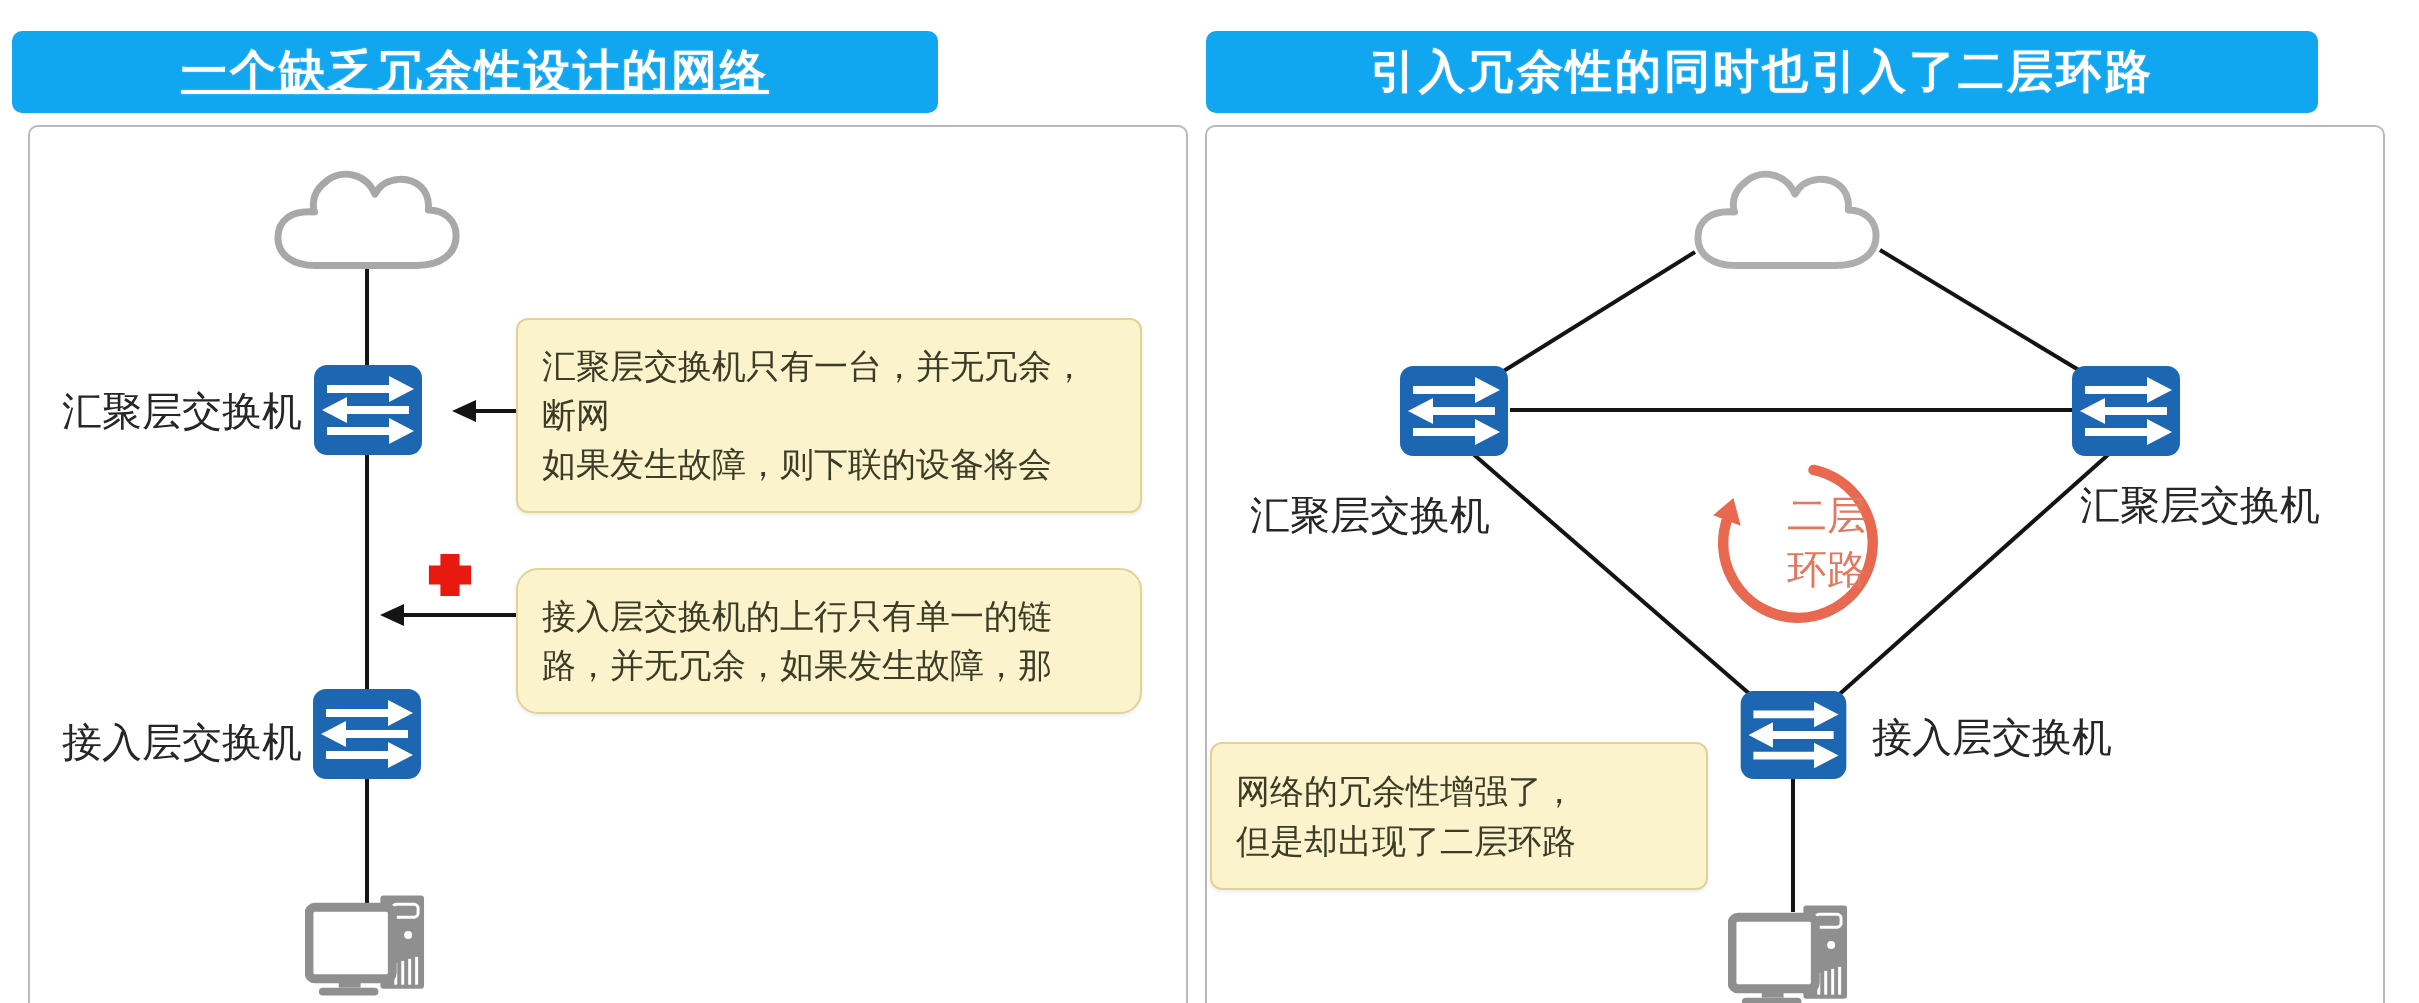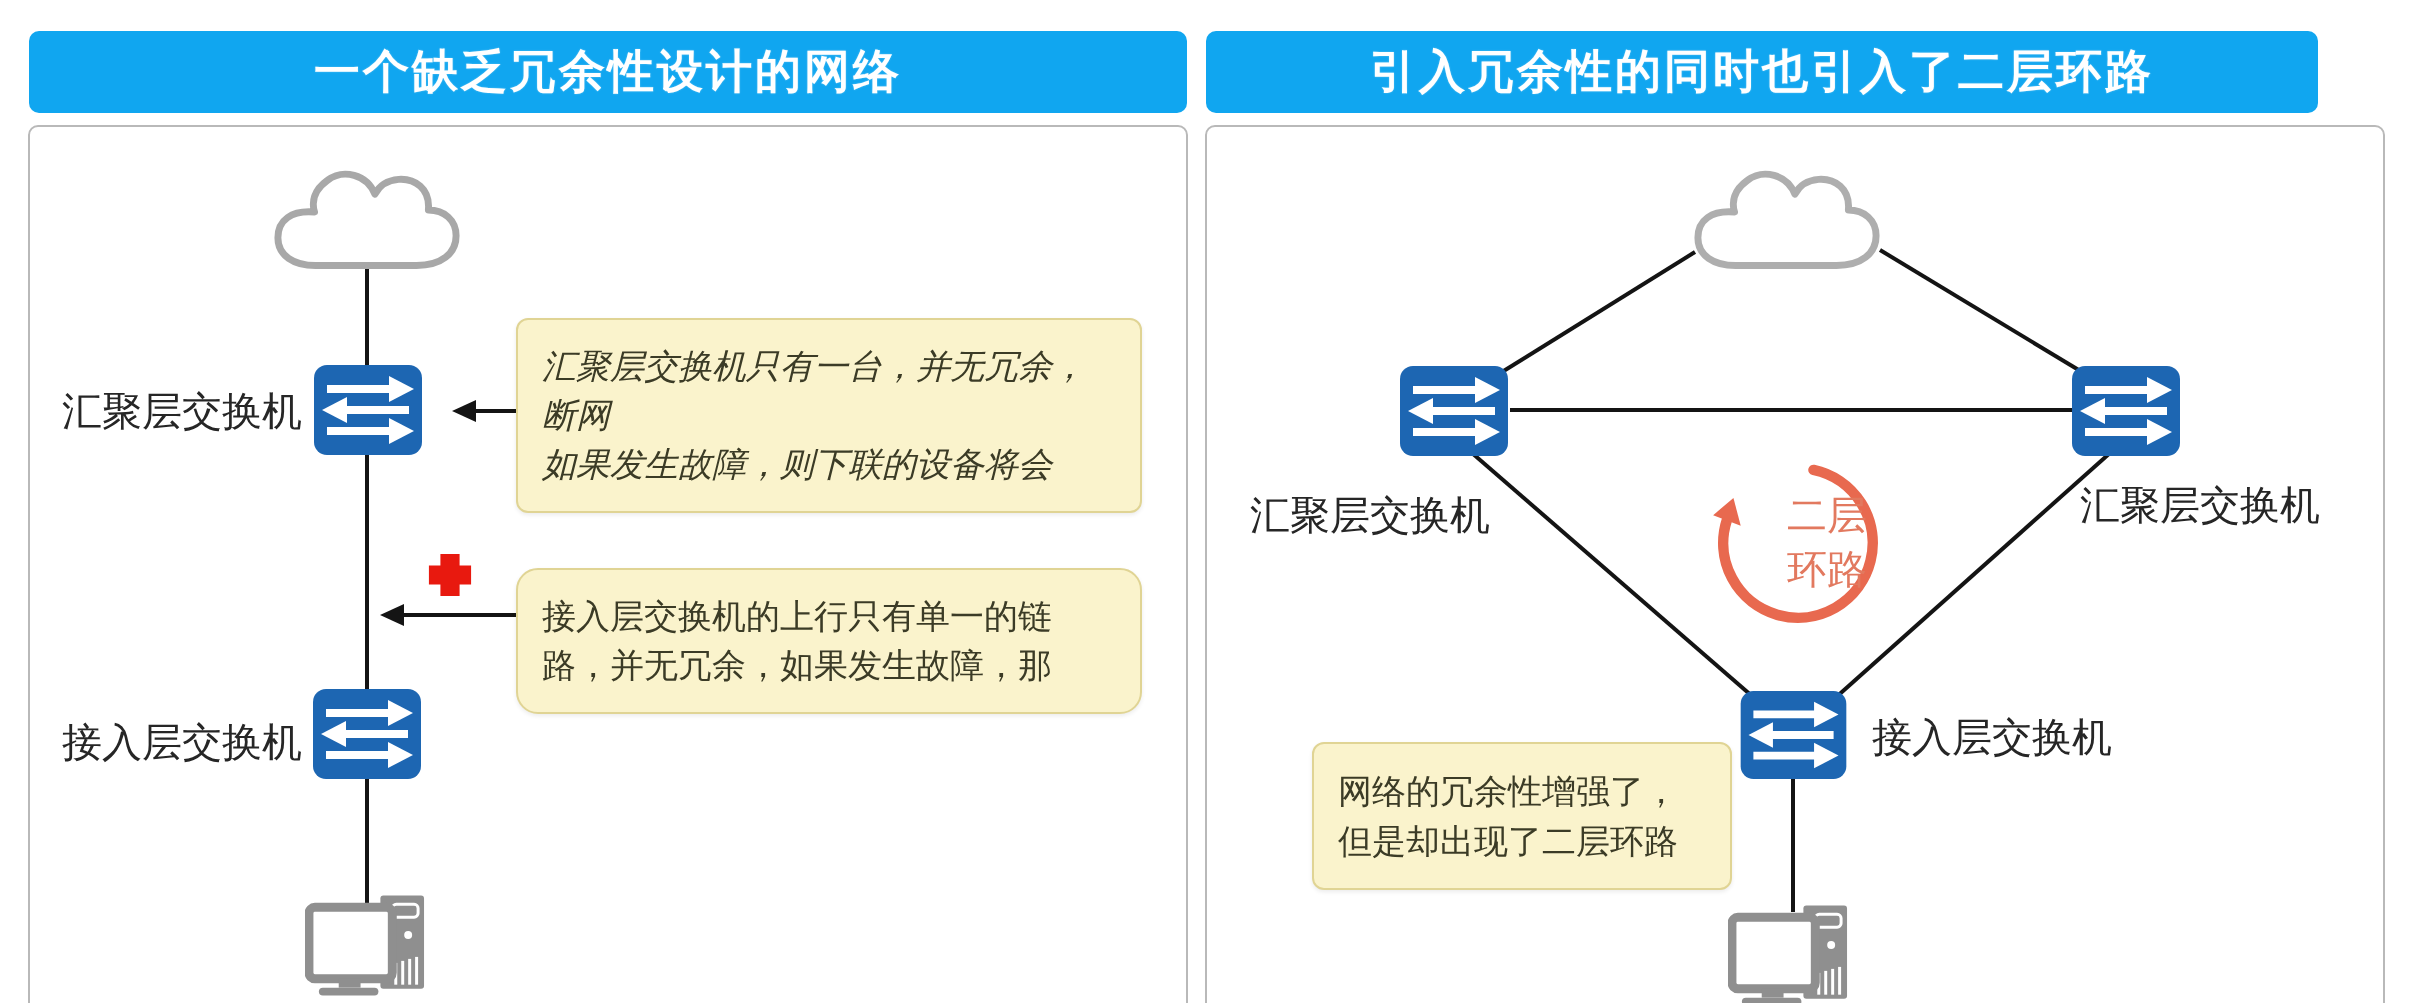--- a/index.html
+++ b/index.html
@@ -32,21 +32,21 @@
   }
   .note .nline{white-space:nowrap;}
   .loop-text{
     position:absolute;z-index:3;color:#e2795f;font-size:40px;line-height:54px;
     text-align:right;white-space:nowrap;
   }
 </style>
 </head>
 <body>
 
-<div class="header-bar" style="left:29px;width:1158px;">一个缺乏冗余性设计的网络</div>
+<div class="header-bar" style="left:12px;width:926px;text-decoration:underline;">一个缺乏冗余性设计的网络</div>
 <div class="header-bar" style="left:1206px;width:1112px;">引入冗余性的同时也引入了二层环路</div>
 
 <div class="panel" style="left:28px;width:1160px;"></div>
 <div class="panel" style="left:1205px;width:1180px;"></div>
 
 <svg class="conn-layer" width="2419" height="1003" viewBox="0 0 2419 1003">
 
   <line x1="367" y1="264" x2="367" y2="907" stroke="#141414" stroke-width="4"></line>
 
   <line x1="516" y1="411" x2="468" y2="411" stroke="#141414" stroke-width="4"></line>
@@ -96,21 +96,21 @@
   </svg>
 </div>
 <div class="dev-label" style="left:30px;top:717px;width:272px;text-align:right;">接入层交换机</div>
 
 <div class="node" style="left:427px;top:552px;width:46px;height:46px;">
   <svg width="46" height="46" viewBox="0 0 48 48">
     <path d="M14 2 h20 v12 h12 v20 h-12 v12 h-20 v-12 h-12 v-20 h12 z" fill="#e8190f"></path>
   </svg>
 </div>
 
-<div class="note" style="left:516px;top:318px;width:626px;font-style:italic;">
+<div class="note" style="left:516px;top:318px;width:626px;">
   <div class="nline">汇聚层交换机只有一台，并无冗余，</div>
   <div class="nline">断网</div>
   <div class="nline">如果发生故障，则下联的设备将会</div>
 </div>
 
 <div class="note" style="left:516px;top:568px;width:626px;border-radius:22px;">
   <div class="nline">接入层交换机的上行只有单一的链</div>
   <div class="nline">路，并无冗余，如果发生故障，那</div>
 </div>
 
@@ -180,21 +180,21 @@
     <line x1="14" y1="25" x2="78" y2="25" stroke="#fff" stroke-width="8"></line>
     <polygon points="76,12 101,25 76,38" fill="#fff"></polygon>
     <line x1="96" y1="46" x2="32" y2="46" stroke="#fff" stroke-width="8"></line>
     <polygon points="34,33 9,46 34,59" fill="#fff"></polygon>
     <line x1="14" y1="67" x2="78" y2="67" stroke="#fff" stroke-width="8"></line>
     <polygon points="76,54 101,67 76,80" fill="#fff"></polygon>
   </svg>
 </div>
 <div class="dev-label" style="left:1872px;top:712px;width:300px;text-align:left;">接入层交换机</div>
 
-<div class="note" style="left:1312px;top:742px;width:420px;line-height:50px;">
+<div class="note" style="left:1210px;top:742px;width:498px;line-height:50px;">
   <div class="nline">网络的冗余性增强了，</div>
   <div class="nline">但是却出现了二层环路</div>
 </div>
 
 <div class="node" style="left:1728px;top:903px;width:124px;height:104px;">
   <svg width="124" height="104" viewBox="0 0 125 104">
     <rect x="76" y="2" width="44" height="94" rx="3" fill="#8f8f8f"></rect>
     <rect x="88" y="11" width="26" height="13" rx="4" fill="none" stroke="#fff" stroke-width="3"></rect>
     <circle cx="104" cy="42" r="4" fill="#fff"></circle>
     <rect x="90" y="70" width="3" height="22" fill="#fff"></rect>

